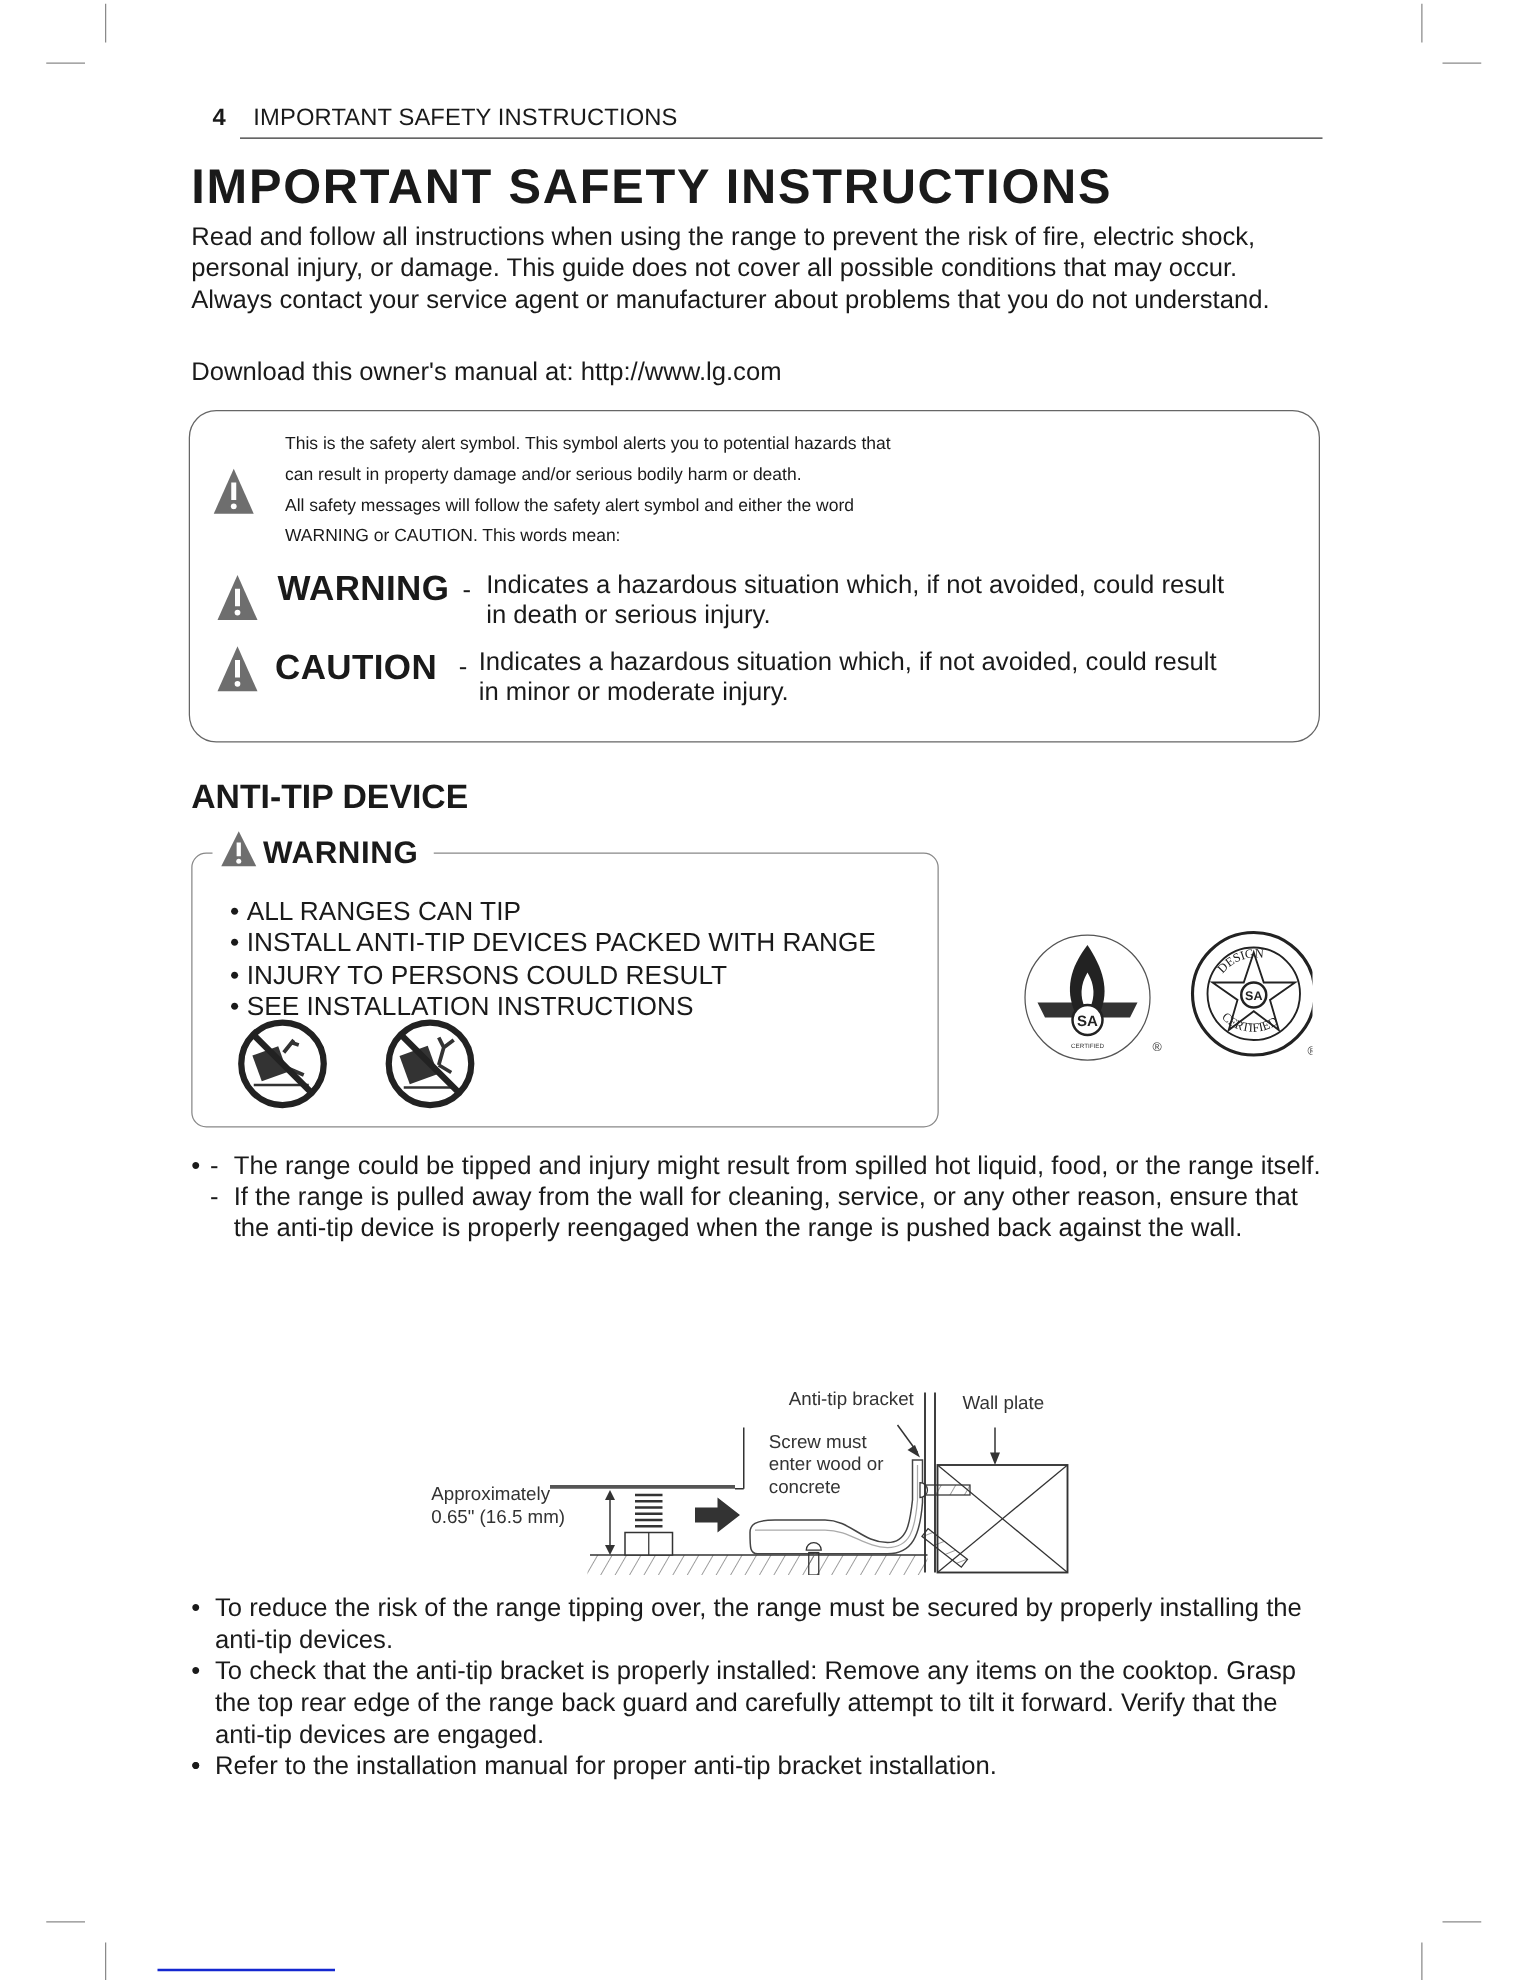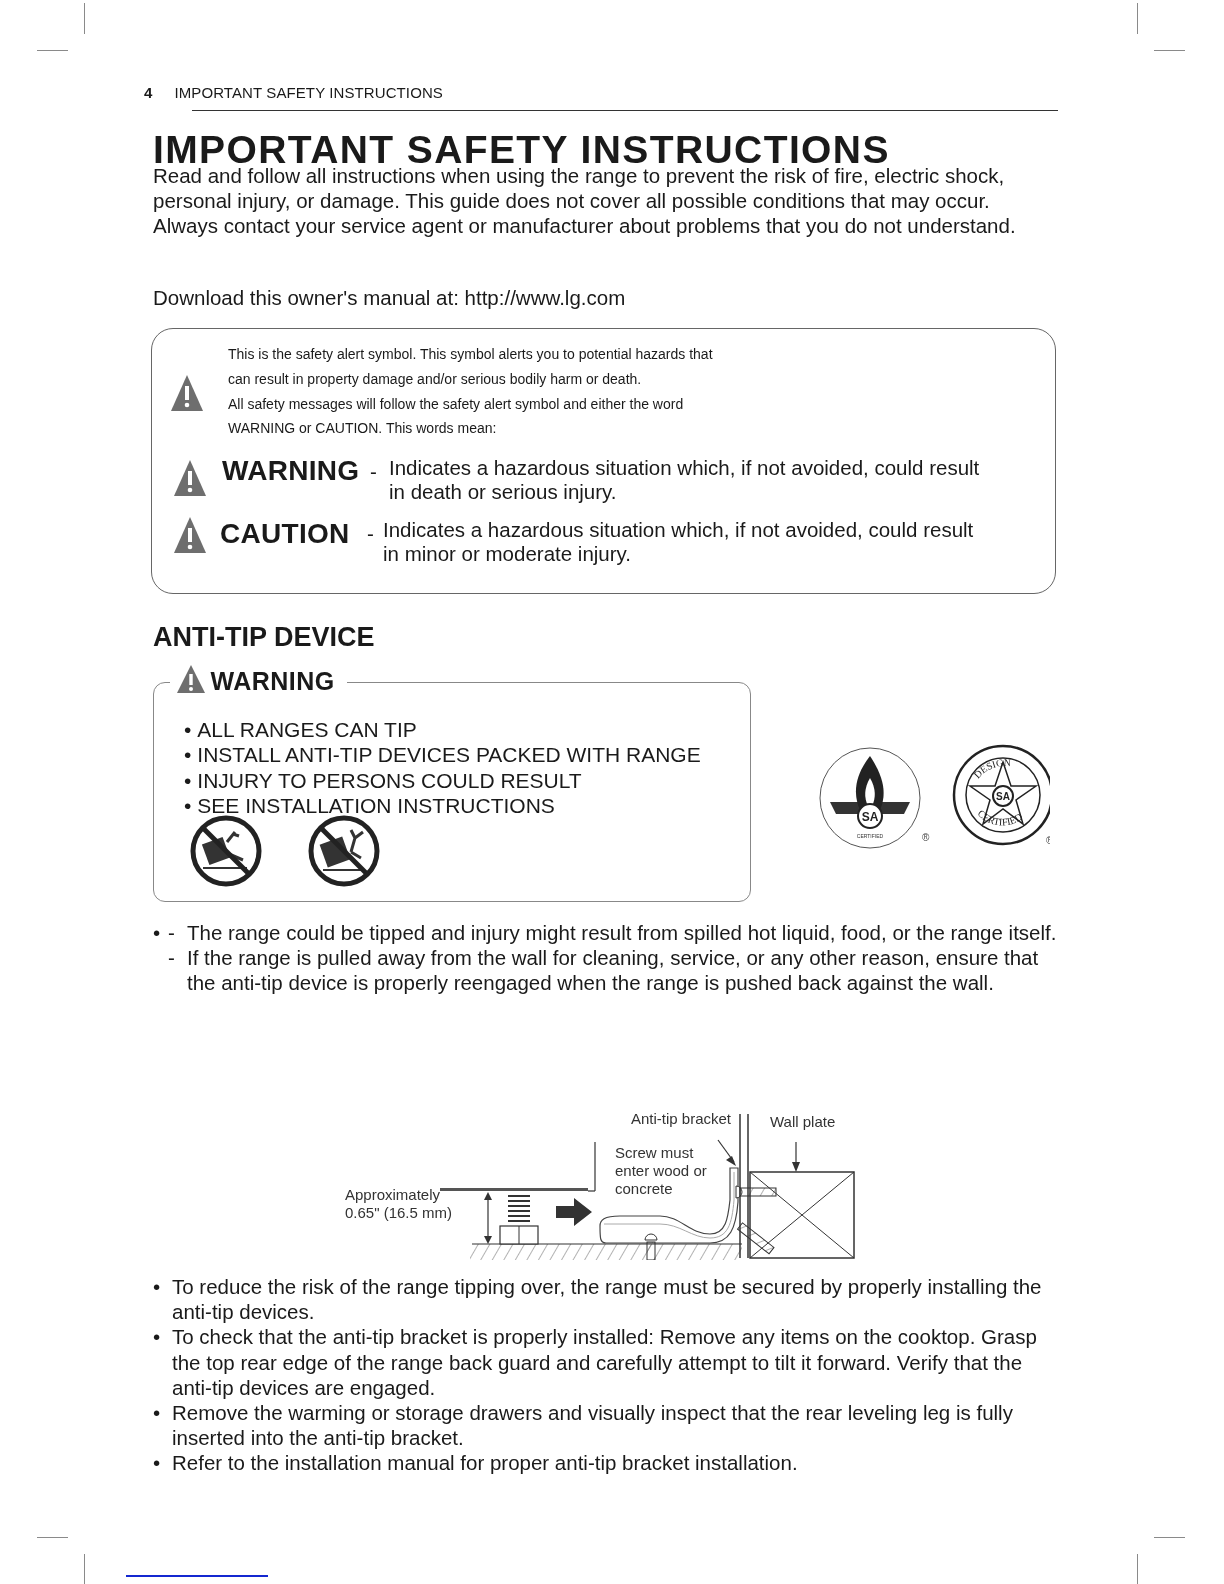--- a/index.html
+++ b/index.html
@@ -1,24 +1,24 @@
 <!DOCTYPE html>
 <html><head>
 <meta charset="utf-8">
 <style>
   html, body { margin:0; padding:0; background:#ffffff; }
   body { width:1224px; height:1584px; position:relative; overflow:hidden;
          font-family:"Liberation Sans", sans-serif; color:#1a1a1a; }
   .abs { position:absolute; }
   .crop { position:absolute; background:#8a8a8a; }
-  .running-head { left:144px; top:84px; font-size:15px; letter-spacing:0.1px; }
+  .running-head { left:170px; top:84px; font-size:19px; letter-spacing:0.1px; }
   .running-head .pn { font-weight:bold; margin-right:22px; }
   .head-rule { left:192px; top:110px; width:866px; height:1px; background:#333; }
   .title { left:153px; top:128px; font-size:39px; font-weight:bold; letter-spacing:1.4px; color:#1a1a1a; }
-  .intro { left:153px; top:164px; width:905px; font-size:20.5px; line-height:24.8px; }
+  .intro { left:153px; top:178px; width:905px; font-size:20.5px; line-height:24.8px; }
   .download { left:153px; top:286px; font-size:20.5px; }
   .alert-box { left:151px; top:328px; width:905px; height:266px; border:1px solid #666;
                border-radius:22px; box-sizing:border-box; }
   .alert-p { left:228px; top:342px; width:820px; font-size:14px; line-height:24.8px; }
   .word { font-weight:bold; font-size:28px; letter-spacing:0.3px; }
   .wdesc { font-size:20.5px; line-height:24px; }
   .section-title { left:153px; top:622px; font-size:27px; font-weight:bold; }
   .warn-box { left:153px; top:682px; width:598px; height:220px; border:1px solid #888;
               border-radius:12px; box-sizing:border-box; }
   .warn-label-bg { left:170px; top:664px; background:#fff; padding:0 12px 0 6px; height:34px; }
@@ -206,17 +206,17 @@
   <text class="diagram-text" x="285" y="58">Screw must</text>
   <text class="diagram-text" x="285" y="76">enter wood or</text>
   <text class="diagram-text" x="285" y="94">concrete</text>
   <text class="diagram-text" x="15" y="100">Approximately</text>
   <text class="diagram-text" x="15" y="118">0.65" (16.5 mm)</text>
 </svg>
 
 <ul class="abs body-list" style="top:1274px">
   <li><span class="bullet">•</span><span>To reduce the risk of the range tipping over, the range must be secured by properly installing the anti-tip devices.</span></li>
   <li><span class="bullet">•</span><span>To check that the anti-tip bracket is properly installed: Remove any items on the cooktop. Grasp the top rear edge of the range back guard and carefully attempt to tilt it forward. Verify that the anti-tip devices are engaged.</span></li>
-  <li><span class="bullet">•</span><span>Remove the warming or storage drawers and visually inspect that the rear leveling leg is fully inserted into the anti-tip bracket.</span></li>
+  <li><span class="bullet">•</span></li>
   <li><span class="bullet">•</span><span>Refer to the installation manual for proper anti-tip bracket installation.</span></li>
 </ul>
 
 <div class="abs blue-link"></div>
 
 </body></html>

